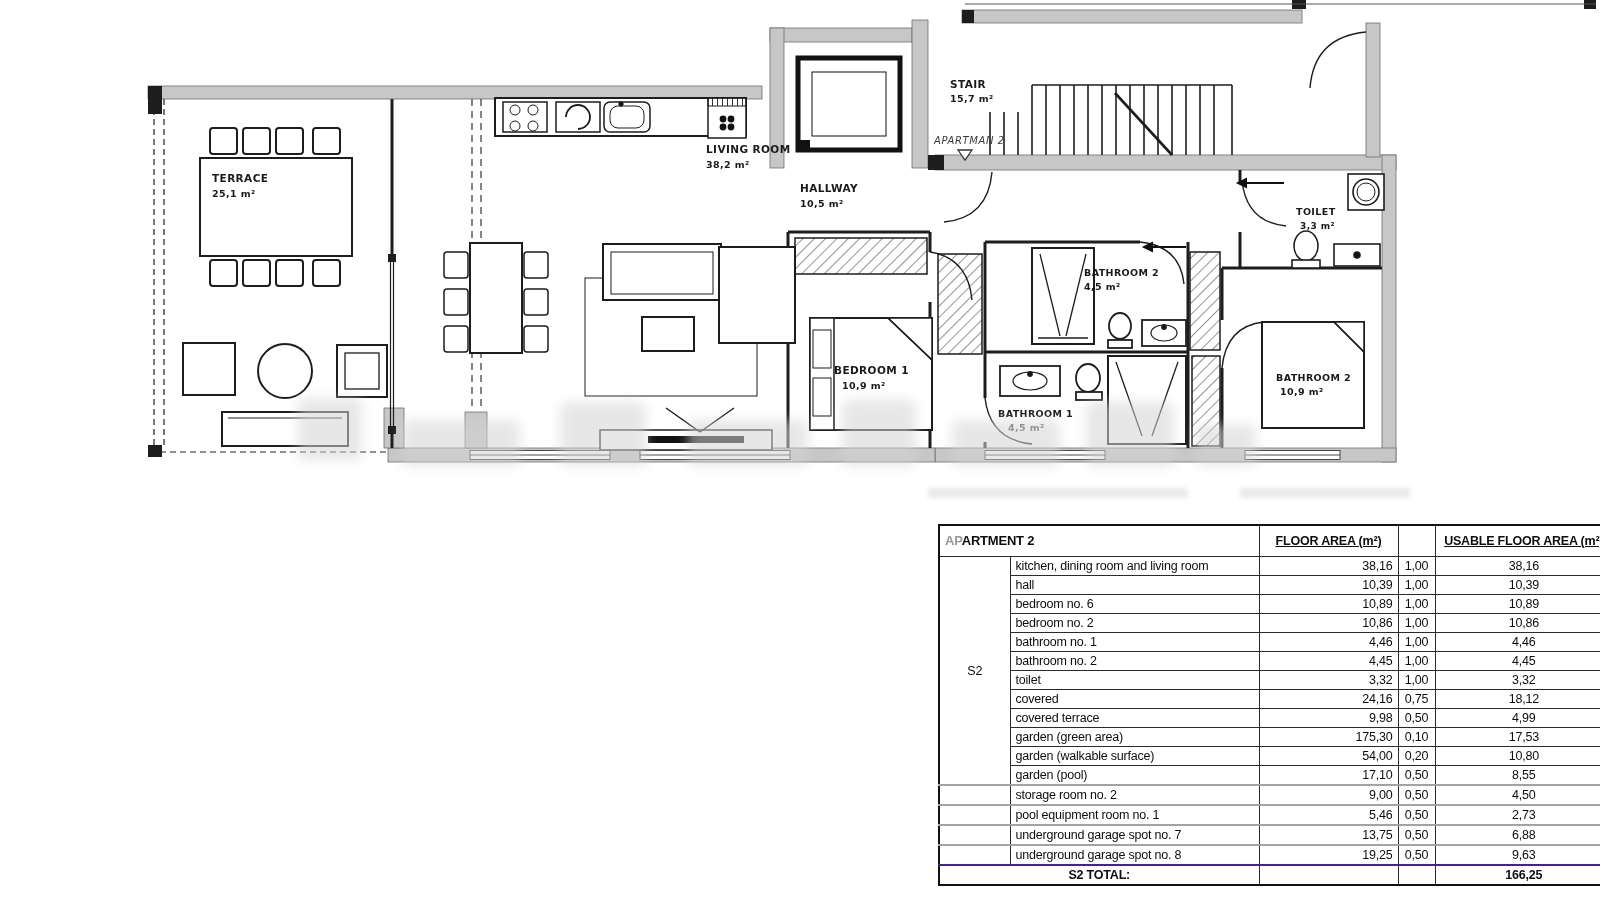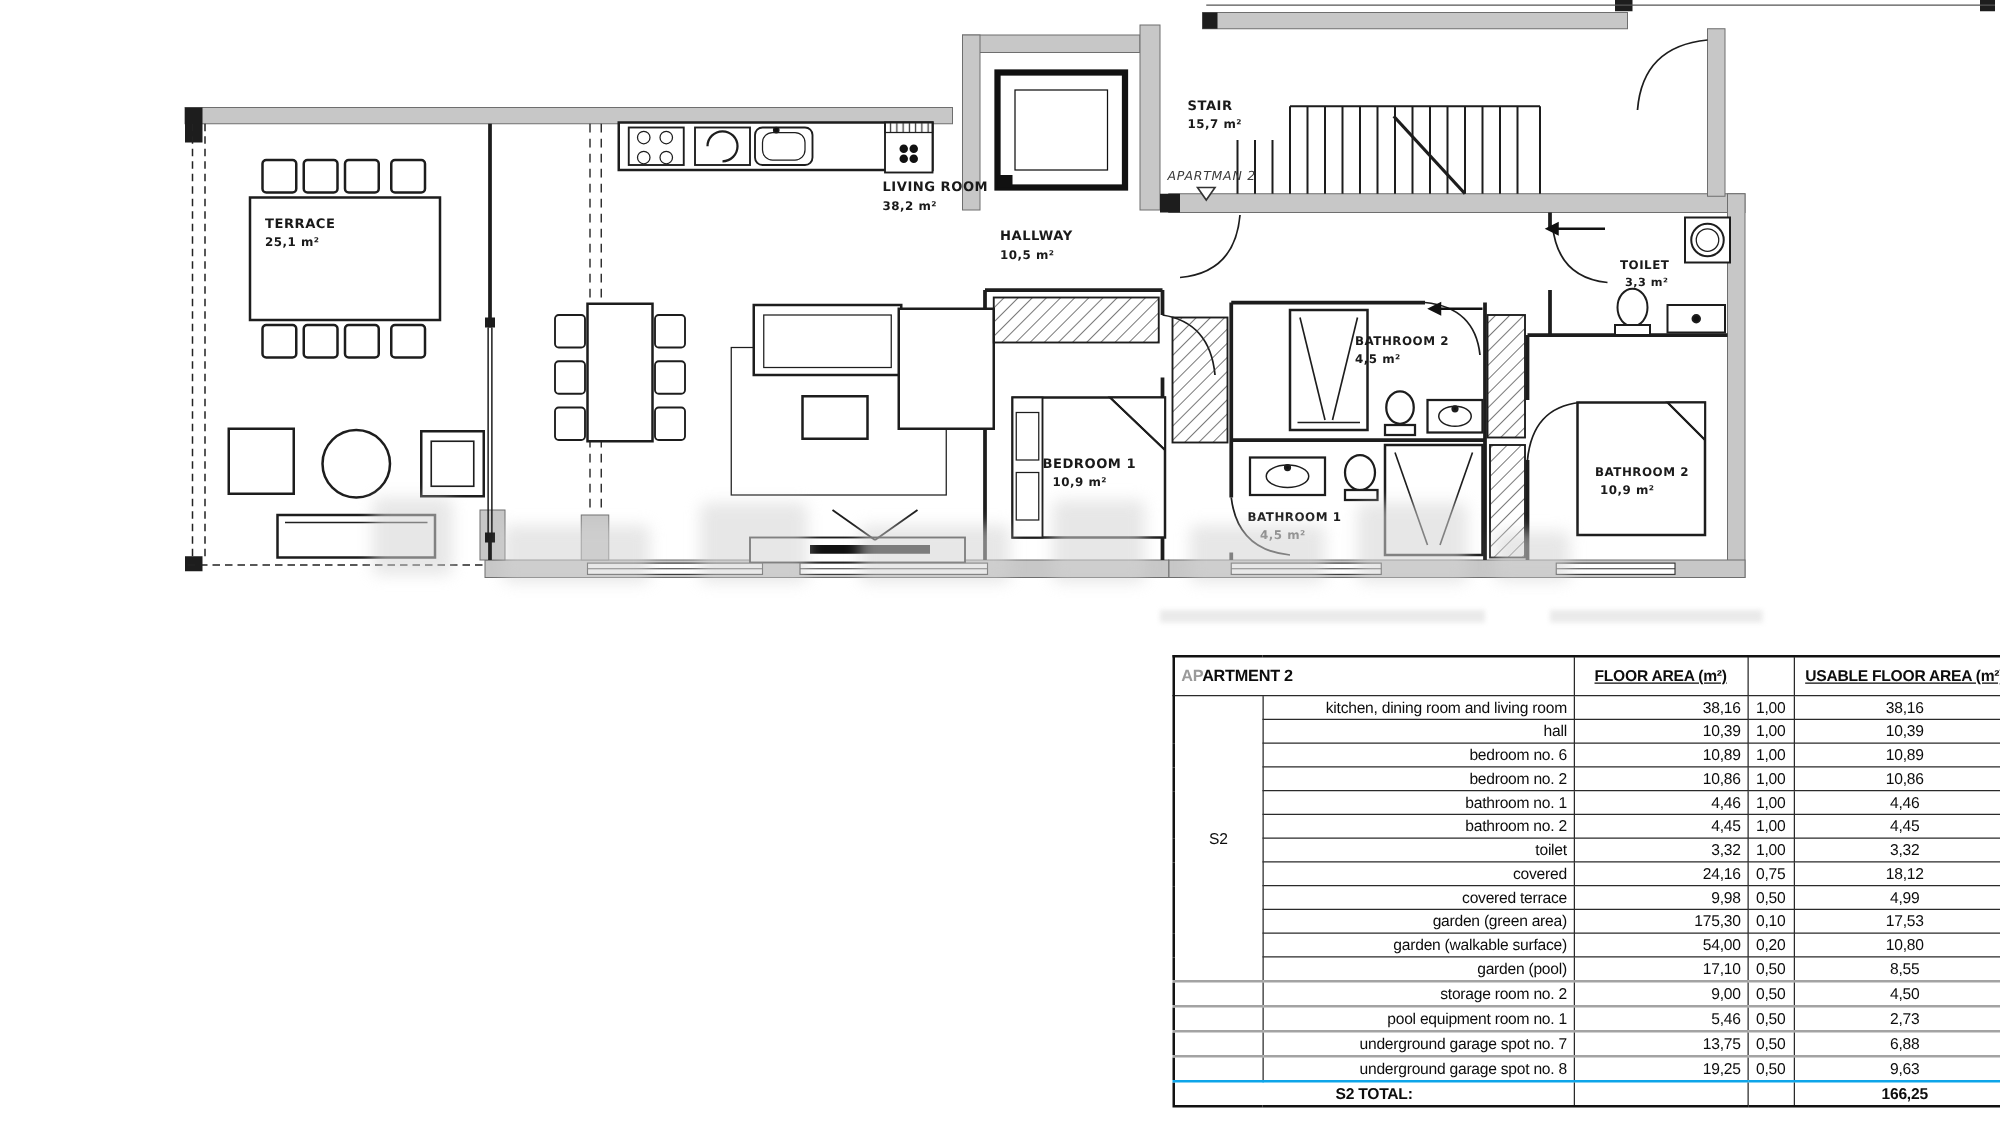--- a/index.html
+++ b/index.html
@@ -15,26 +15,26 @@
   .area-table{position:absolute;left:922px;top:524px;border-collapse:collapse;table-layout:fixed;
               width:674px;background:#fff;border:2px solid #111;
               font-family:"Liberation Sans",sans-serif;font-size:12.5px;color:#0d0d0d;letter-spacing:-0.2px;margin-left:16px;}
   .area-table td,.area-table th{border:1px solid #2a2a2a;height:18px;line-height:18px;
               padding:0 5px;overflow:hidden;white-space:nowrap;font-weight:normal;}
   .area-table thead th{height:30px;line-height:30px;font-weight:bold;}
   .title-cell{text-align:left;font-size:13px;}
   .title-gray{color:#9a9a9a;}
   .hdr-center{text-align:center;text-decoration:underline;}
   .c0{text-align:center;}
-  .c1{text-align:right;}
+  .c1{text-align:left;}
   .c2{text-align:right;}
   .c3{text-align:center;padding:0 2px;}
   .c4{text-align:center;}
   .area-table tr.sect td{border-top:2px solid #a3a3a3;}
-  .area-table tr.total td{border-top:2px solid #0ea5e9;border-bottom:2px solid #111;font-weight:bold;}
+  .area-table tr.total td{border-top:2px solid #4c1d95;border-bottom:2px solid #111;font-weight:bold;}
 </style>
 </head>
 <body>
 
 <div id="page">
 
   <svg width="1600" height="500" viewBox="0 0 1600 500" style="position:absolute;left:0;top:0;">
     <defs>
       <pattern id="hatch" patternUnits="userSpaceOnUse" width="8" height="8" patternTransform="rotate(45)">
         <line x1="0" y1="0" x2="0" y2="8" stroke="#3a3a3a" stroke-width="1.1"></line>

